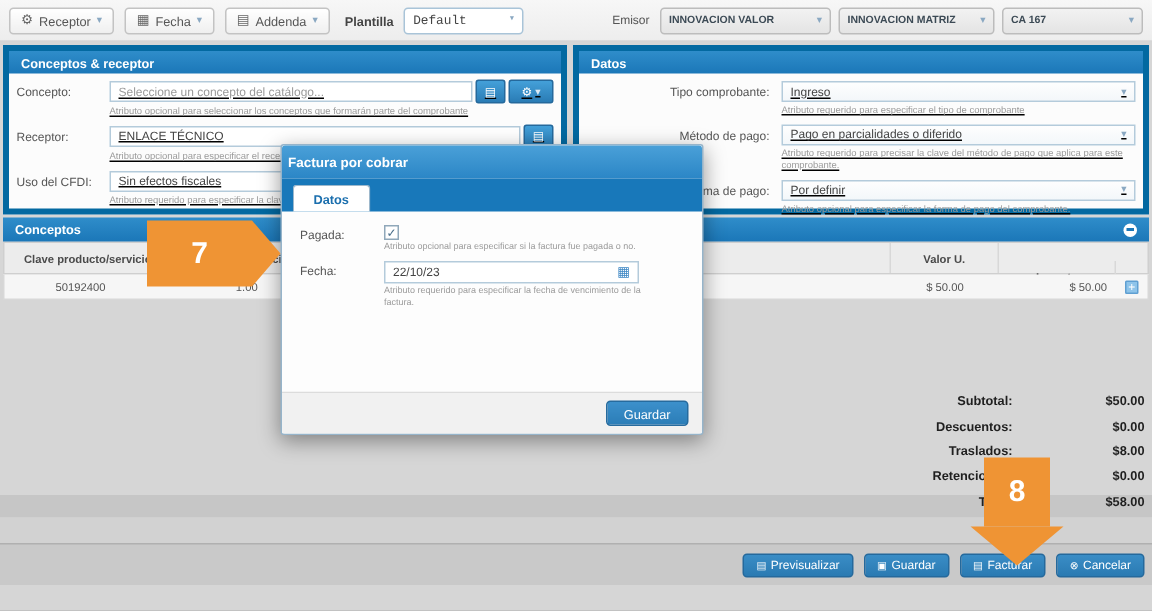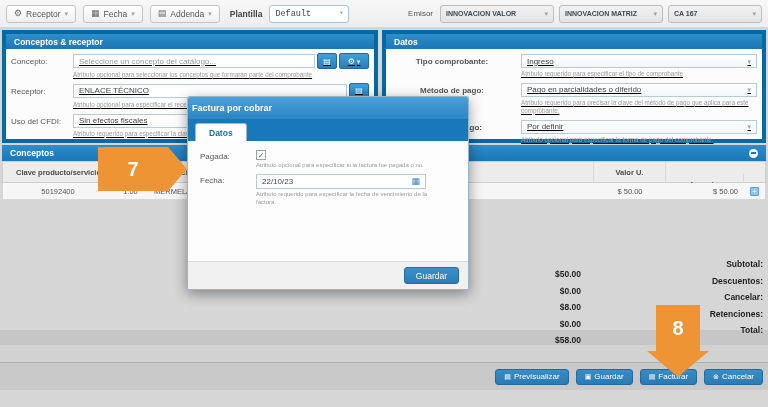--- a/index.html
+++ b/index.html
@@ -29,21 +29,21 @@
 
   
   .panel { position:absolute; background:#fcfcfc; border:4px solid #0369a1; }
   .panel-left  { left:2px;  top:30px; width:376px; height:113px; }
   .panel-right { left:382px; top:30px; width:384px; height:113px; }
   .panel-header { height:15px; background:linear-gradient(#2f8dca,#1b77b8); color:#fff;
                   font-size:8.5px; font-weight:bold; display:flex; align-items:center; padding:0 8px; }
   .frow { display:flex; margin:5px 5px 0 5px; }
   .frow > label { font-size:8px; color:#555; padding-top:3px; }
   .lab-left { width:62px; text-align:left; }
-  .lab-right { width:130px; text-align:center; padding-right:8px;font-weight:bold; }
+  .lab-right { width:130px; text-align:right; padding-right:8px; }
   .fcol { flex:1; min-width:0;text-decoration:underline; }
   .ctl-line { display:flex; gap:2px; }
   .input, .select { height:14px; border:1px solid #b4cbdb; background:#fff;
                     display:flex; align-items:center; font-size:8px; color:#444;
                     padding:0 5px; flex:1; min-width:0; white-space:nowrap; overflow:hidden; }
   .select { justify-content:space-between; background:linear-gradient(#fefefe,#f3f7fa); }
   .placeholder { color:#9a9a9a; }
   .mini-btn { width:20px; height:16px; margin-top:-1px; background:linear-gradient(#44a
 
 0d9,#2a7cb5);
@@ -61,38 +61,38 @@
   .minus-circle { margin-left:auto; width:9px; height:9px; background:#fff; border-radius:50%;
                   position:relative; }
   .minus-circle::after { content:""; position:absolute; left:2px; top:3.7px; width:5px; height:1.6px;
                          background:#1b77b8; }
   .thead { position:absolute; left:2px; top:161px; width:764px; height:22px; background:#ececec;
            border:1px solid #cfcfcf; display:flex; align-items:center; font-size:7.5px;
            font-weight:bold; color:#4a4a4a; z-index:2; }
   .trowdata { position:absolute; left:2px; top:183px; width:764px; height:17px; background:#f6f6f6;
               border:1px solid #d8d8d8; border-top:none; display:flex; align-items:center;
               font-size:7.5px; color:#555; z-index:2; }
-  .c1 { width:110px; padding-left:13px; } .c1v { width:110px; text-align:center; padding:0; }
+  .c1 { width:110px; padding-left:13px; } .c1v { width:110px; padding:0;margin-left:34px; }
   .c2 { width:35px; text-align:center; }
   .c3 { flex:1; padding-left:6px; min-width:0; white-space:nowrap; overflow:hidden; }
   .c4 { width:72px; text-align:center; }
   .c5 { width:78px; text-align:right; padding-right:6px; }
   .c6 { width:21px; display:flex; align-items:center; justify-content:center; }
   .thead .cell { border-right:1px solid #d8d8d8; height:100%; display:flex; align-items:center; }
   .thead .c1 { justify-content:flex-start; } .thead .c4, .thead .c2 { justify-content:center; }
   .thead .c5 { justify-content:center; padding-right:0;margin-top:24px; }
   .thead .c6 { border-right:none; }
   .plus-btn { width:9px; height:9px; background:#8ec4ea; border:1px solid #5f9fd2; border-radius:1px;
               color:#fff; font-size:8px; line-height:7px; text-align:center; }
 
   
   .band1 { position:absolute; left:0; top:330px; width:768px; height:15px; background:#c6c6c6; }
   .band2 { position:absolute; left:0; top:345px; width:768px; height:38px; background:#d2d2d2; }
   .totals { position:absolute; top:259px; right:5px; width:270px; z-index:6; }
-  .trow { display:flex; height:16.6px;flex-direction:column; }
+  .trow { display:flex; align-items:center; height:16.6px; }
   .trow .tlabel { flex:1; text-align:right; font-size:8.5px; font-weight:bold; color:#1f1f1f; }
   .trow .tvalue { width:88px; text-align:right; font-size:8.5px; font-weight:bold; color:#1f1f1f; }
   .footerbar { position:absolute; left:0; top:362px; width:768px; height:28px; background:#c9c9c9;
                border-top:1px solid #b0b0b0; display:flex; align-items:center;
                justify-content:flex-end; gap:7px; padding-right:5px; z-index:6; }
   .btn-blue { height:16px; display:inline-flex; align-items:center; gap:3px; padding:0 8px;
               background:linear-gradient(#3a8dc6,#2a7ab2); border:1px solid #25699c;
               border-radius:3px; color:#fff; font-size:8px; }
   .btn-blue .ic { font-size:7px; }
 
@@ -291,21 +291,21 @@
   <div class="totals">
     <div class="trow">
         <span class="tlabel">Subtotal:</span>
         <span class="tvalue">$50.00</span>
       </div>
     <div class="trow">
         <span class="tlabel">Descuentos:</span>
         <span class="tvalue">$0.00</span>
       </div>
     <div class="trow">
-        <span class="tlabel">Cancelar:</span>
+        <span class="tlabel">Traslados:</span>
         <span class="tvalue">$8.00</span>
       </div>
     <div class="trow">
         <span class="tlabel">Retenciones:</span>
         <span class="tvalue">$0.00</span>
       </div>
     <div class="trow">
         <span class="tlabel">Total:</span>
         <span class="tvalue">$58.00</span>
       </div>

